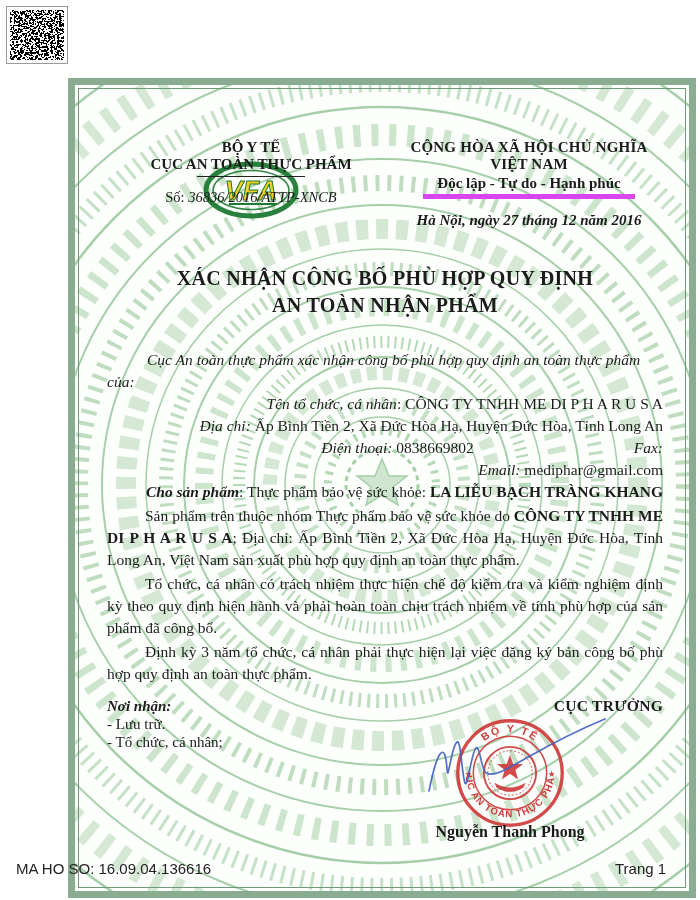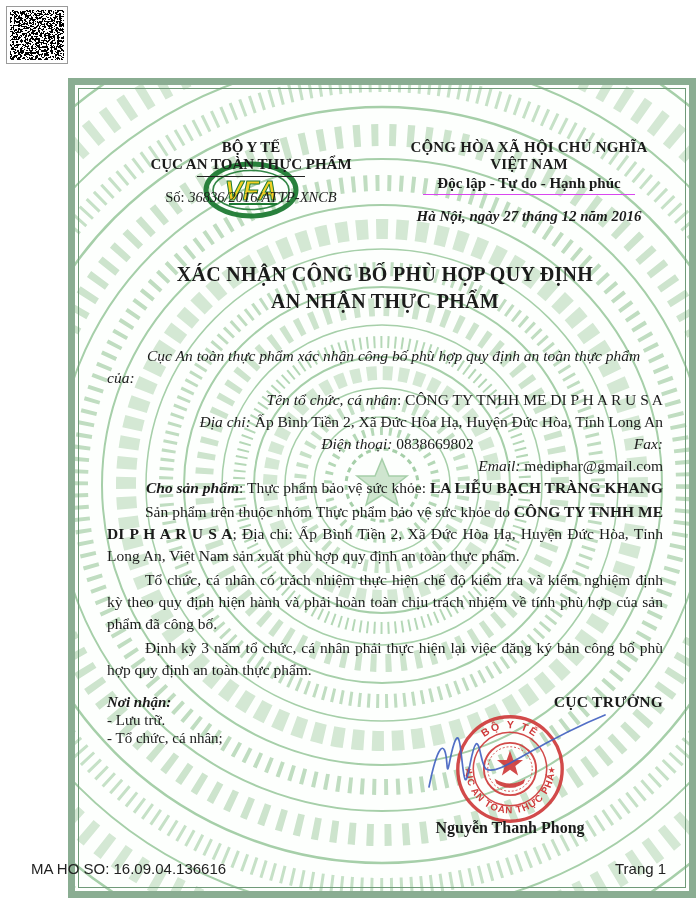--- a/index.html
+++ b/index.html
@@ -23,21 +23,21 @@
   .hdr-left{position:relative;width:288px;text-align:center;flex-shrink:0;}
   .hdr-right{flex:1;text-align:center;}
   .ministry{font-weight:bold;font-size:15px;}
   .dept{font-weight:bold;font-size:15px;position:relative;z-index:2;}
   .dept-rule{width:108px;height:1px;background:#222;margin:3px auto 0;position:relative;z-index:2;}
   .num-line{margin-top:12px;font-size:14.5px;position:relative;z-index:2;}
   .num-value{font-style:italic;}
   .vfa-logo{position:absolute;left:50%;top:22px;transform:translateX(-50%);z-index:1;}
   .nation{font-weight:bold;font-size:15px;letter-spacing:.2px;}
   .motto{display:inline-block;font-weight:bold;font-size:15px;margin-top:2px;
-    border-bottom:1px solid #d946ef;padding:0 14px 2px;}
+    border-bottom:5px solid #d946ef;padding:0 14px 2px;}
   .dateline{margin-top:13px;font-weight:bold;font-style:italic;font-size:15px;}
 
   
   .title{margin-top:36px;text-align:center;font-weight:bold;font-size:20px;line-height:27px;letter-spacing:.3px;}
 
   
   .body{margin-top:30px;font-size:15.5px;line-height:22px;}
   .intro{text-indent:40px;margin:0 0 0 0;font-style:italic;}
   .field{margin-left:22px;text-align:right;}
   .lab-i{font-style:italic;}
@@ -51,21 +51,21 @@
   .recipients{width:250px;font-size:15px;line-height:18px;}
   .recipients .rt{font-weight:bold;font-style:italic;}
   .sign-col{flex:1;text-align:center;position:relative;height:150px;}
   .sign-title{font-weight:bold;font-size:15.5px;letter-spacing:.3px;text-align:right;}
   .seal{position:absolute;left:50%;top:18px;transform:translateX(-50%);width:118px;height:116px;}
   .signature{position:absolute;left:44px;top:10px;width:210px;height:95px;pointer-events:none;}
   .signer{position:absolute;left:0;right:0;top:126px;font-weight:bold;font-size:16px;}
 
   
   .foot-code{position:absolute;left:16px;top:860px;font-family:"Liberation Sans","DejaVu Sans",sans-serif;
-    font-size:15px;color:#222;z-index:5;background:transparent;margin-left:15px;}
+    font-size:15px;color:#222;z-index:5;background:transparent;}
   .foot-page{position:absolute;left:615px;top:860px;font-family:"Liberation Sans","DejaVu Sans",sans-serif;
     font-size:15px;color:#222;z-index:5;}
 </style>
 </head>
 <body>
 
 <div class="page">
 
   <div class="qr-box">
     <svg viewBox="0 0 56 52" preserveAspectRatio="none">
@@ -142,21 +142,21 @@
         </div>
         <div class="hdr-right">
           <div class="nation">CỘNG HÒA XÃ HỘI CHỦ NGHĨA VIỆT NAM</div>
           <div><span class="motto">Độc lập - Tự do - Hạnh phúc</span></div>
           <div class="dateline">Hà Nội, ngày 27 tháng 12 năm 2016</div>
         </div>
       </div>
 
       <div class="title">
         <div>XÁC NHẬN CÔNG BỐ PHÙ HỢP QUY ĐỊNH</div>
-        <div>AN NHẬN THỰC PHẨM</div>
+        <div>AN TOÀN NHẬN PHẨM</div>
       </div>
 
       <div class="body">
         <p class="intro">Cục An toàn thực phẩm xác nhận công bố phù hợp quy định an toàn thực phẩm của:</p>
 
         <div class="field">
           <span class="lab-i">Tên tổ chức, cá nhân</span><span>: </span><span>CÔNG TY TNHH ME DI P H A R U S A</span>
         </div>
 
         <div class="field">

